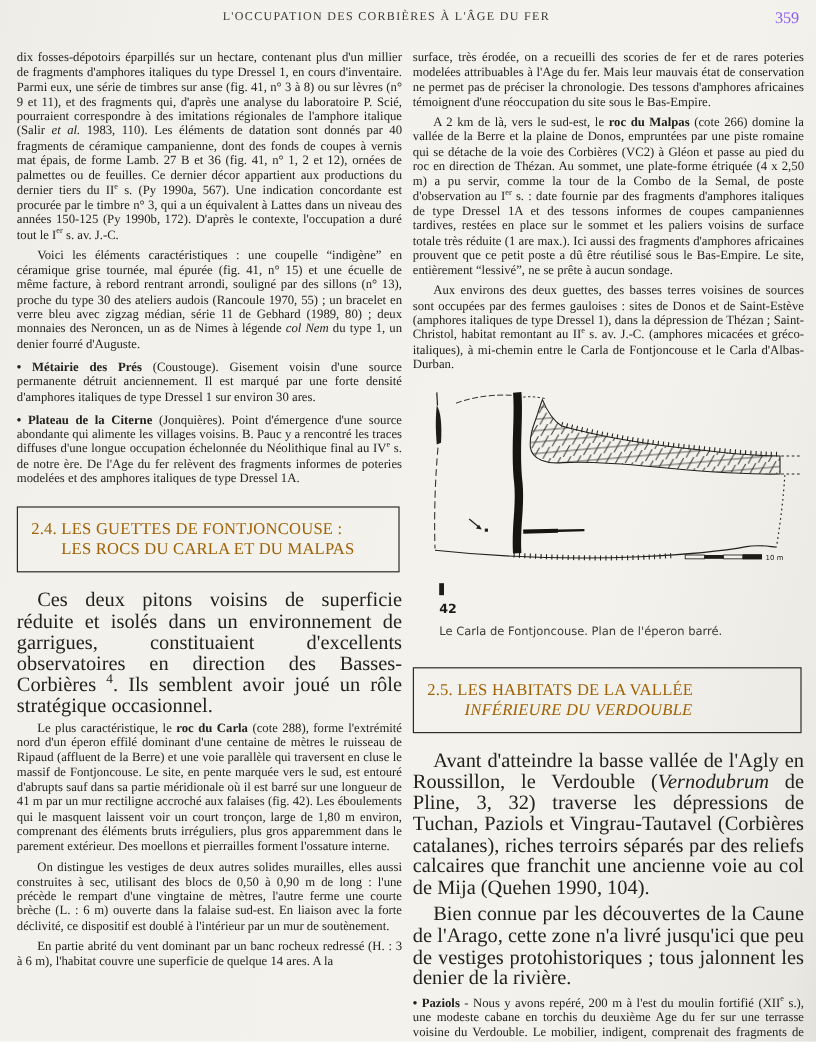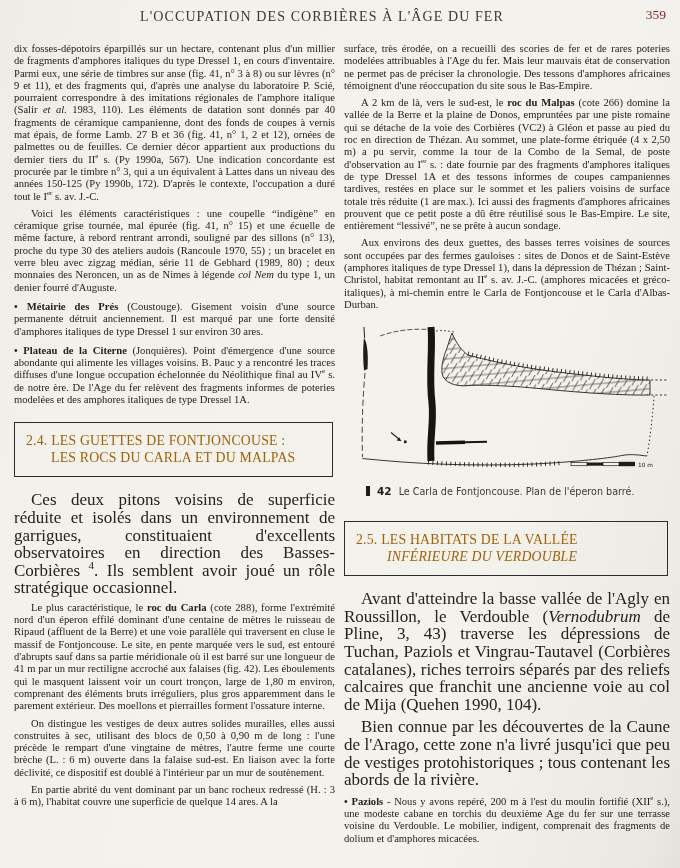--- a/index.html
+++ b/index.html
@@ -7,23 +7,23 @@
     width:680px;height:868px;overflow:hidden;
     background:linear-gradient(105deg,#edece6 0%,#f2f1eb 18%,#f3f2ec 70%,#e9e8e2 96%,#e2e1db 100%);
     font-family:"Liberation Serif","DejaVu Serif",serif;
     color:#24221e;
     position:relative;
   }
   .page{position:absolute;inset:0;padding:7px 10px 0 14px;box-sizing:border-box;}
   .runhead{position:relative;height:22px;margin-bottom:14px;}
   .runhead .title{
     position:absolute;left:0;right:40px;text-align:center;
-    font-size:14px;letter-spacing:1.1px;color:#3a3833;top:2px;
+    font-size:10px;letter-spacing:1.1px;color:#3a3833;top:2px;
   }
-  .runhead .pageno{position:absolute;right:4px;top:0;font-size:13.5px;color:#7f1d1d;}
+  .runhead .pageno{position:absolute;right:4px;top:0;font-size:13.5px;color:#8b5cf6;}
   .cols{display:flex;gap:9px;}
   .col{width:324px;}
   .col.right{width:326px;}
   p{margin:0 0 5px 0;text-align:justify;}
   .sm{font-size:10.6px;line-height:12.3px;}
   .lg{font-size:17px;line-height:17.6px;}
   .ind{text-indent:17px;}
   .bullet{margin-top:7px;}
   .seg-b{font-weight:bold;}
   .seg-i{font-style:italic;}
@@ -31,21 +31,21 @@
   .secbox{
     border:1.4px solid #2e2c27;background:transparent;
     margin:16px 2px 14px 0;padding:9px 6px 10px 11px;
     font-size:13.8px;line-height:17px;color:#a16207;letter-spacing:.2px;
   }
   .secbox .l2{padding-left:25px;}
   .figure-block{margin:14px 0 10px 0;}
   .figcaption{
     font-family:"DejaVu Sans","Liberation Sans",sans-serif;
     font-size:9.6px;color:#3c3a36;margin-top:10px;padding-left:22px;
-    display:flex;align-items:baseline;gap:7px;
+    display:flex;align-items:baseline;gap:7px;flex-direction:column;
   }
   .figmark{display:inline-block;width:4px;height:10px;background:#1d1c19;transform:translateY(1px);}
   .fignum{font-weight:bold;font-size:10.5px;color:#1d1c19;}
   svg{display:block;}
 </style>
 </head>
 <body>
 
 <div class="page">
 
@@ -131,19 +131,19 @@
           <span class="fignum">42</span>
           <span>Le Carla de Fontjoncouse. Plan de l'éperon barré.</span>
         </div>
       </div>
 
       <div class="secbox" style="margin-top:24px;">
         <div>2.5. LES HABITATS DE LA VALLÉE</div>
         <div class="l2" style="padding-left:31px;font-style:italic;">INFÉRIEURE DU VERDOUBLE</div>
       </div>
 
-      <p class="lg ind"><span>Avant d'atteindre la basse vallée de l'Agly en Roussillon, le Verdouble (</span><span class="seg-i">Vernodubrum</span><span> de Pline, 3, 43) traverse les dépressions de Tuchan, Paziols et Vingrau-Tautavel (Corbières catalanes), riches terroirs séparés par des reliefs calcaires que franchit une ancienne voie au col de Mija (Quehen 1990, 104).</span></p>
-      <p class="lg ind"><span>Bien connue par les découvertes de la Caune de l'Arago, cette zone n'a livré jusqu'ici que peu de vestiges protohistoriques ; tous contenant les abords de la rivière.</span></p>
+      <p class="lg ind"><span>Avant d'atteindre la basse vallée de l'Agly en Roussillon, le Verdouble (</span><span class="seg-i">Vernodubrum</span><span> de Pline, 3, 32) traverse les dépressions de Tuchan, Paziols et Vingrau-Tautavel (Corbières catalanes), riches terroirs séparés par des reliefs calcaires que franchit une ancienne voie au col de Mija (Quehen 1990, 104).</span></p>
+      <p class="lg ind"><span>Bien connue par les découvertes de la Caune de l'Arago, cette zone n'a livré jusqu'ici que peu de vestiges protohistoriques ; tous jalonnent les denier de la rivière.</span></p>
       <p class="sm bullet"><span class="seg-b">• Paziols</span><span> - Nous y avons repéré, 200 m à l'est du moulin fortifié (XII</span><sup>e</sup><span> s.), une modeste cabane en torchis du deuxième Age du fer sur une terrasse voisine du Verdouble. Le mobilier, indigent, comprenait des fragments de dolium et d'amphores micacées.</span></p>
     </div>
 
   </div>
 </div>
 
 </body></html>

